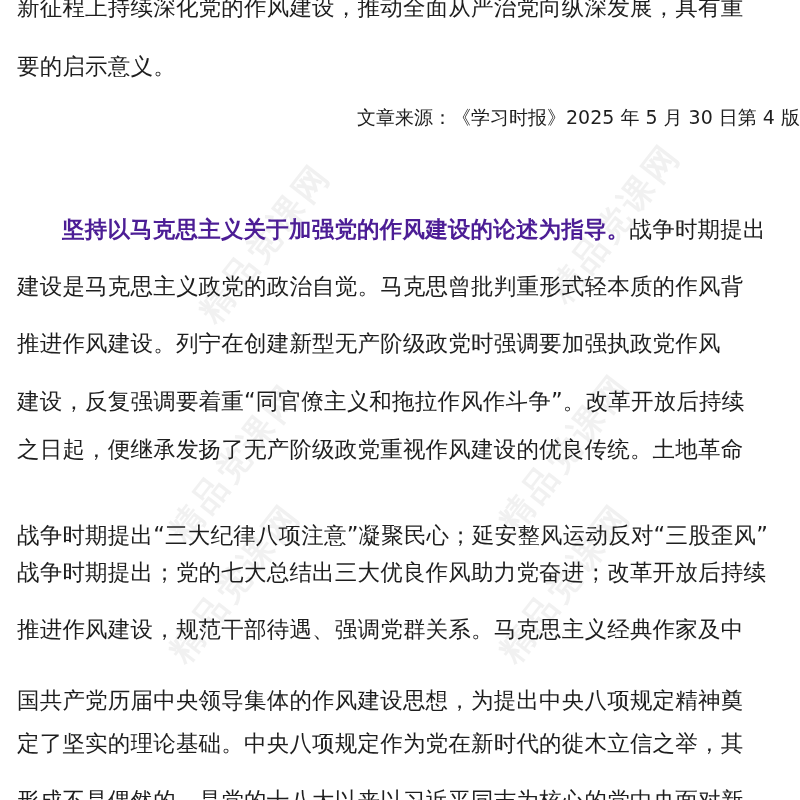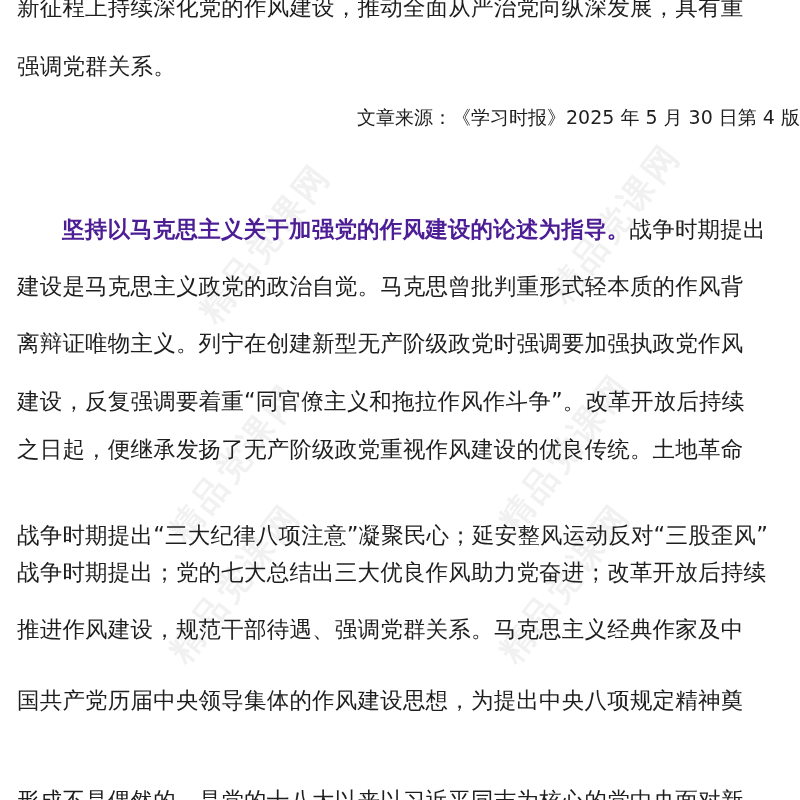--- a/index.html
+++ b/index.html
@@ -31,29 +31,30 @@
 <div class="page">
 
   <div class="watermark" style="left:170px; top:220px;">精品党课网</div>
   <div class="watermark" style="left:520px; top:200px;">精品党课网</div>
   <div class="watermark" style="left:140px; top:440px;">精品党课网</div>
   <div class="watermark" style="left:470px; top:430px;">精品党课网</div>
   <div class="watermark" style="left:140px; top:560px;">精品党课网</div>
   <div class="watermark" style="left:470px; top:560px;">精品党课网</div>
 
   <div class="line" style="top:-8px;">新征程上持续深化党的作风建设，推动全面从严治党向纵深发展，具有重</div>
-  <div class="line" style="top:51px;">强调党群关系。</div>
+  <div class="line" style="top:51px;">要的启示意义。</div>
 
   <div class="center-line" style="top:103px;">文章来源：《学习时报》2025 年 5 月 30 日第 4 版</div>
 
   <div class="line" style="top:214px; left:62px; width:730px;">
     <span class="heading">坚持以马克思主义关于加强党的作风建设的论述为指导。</span><span>战争时期提出</span>
   </div>
   <div class="line" style="top:271px;">建设是马克思主义政党的政治自觉。马克思曾批判重形式轻本质的作风背</div>
-  <div class="line" style="top:328px;">离辩证唯物主义。列宁在创建新型无产阶级政党时强调要加强执政党作风</div>
+  <div class="line" style="top:328px;">推进作风建设。列宁在创建新型无产阶级政党时强调要加强执政党作风</div>
   <div class="line" style="top:386px;">建设，反复强调要着重“同官僚主义和拖拉作风作斗争”。改革开放后持续</div>
   <div class="line" style="top:434px;">之日起，便继承发扬了无产阶级政党重视作风建设的优良传统。土地革命</div>
   <div class="line" style="top:520px;">战争时期提出“三大纪律八项注意”凝聚民心；延安整风运动反对“三股歪风”</div>
   <div class="line" style="top:557px;">战争时期提出；党的七大总结出三大优良作风助力党奋进；改革开放后持续</div>
   <div class="line" style="top:614px;">推进作风建设，规范干部待遇、强调党群关系。马克思主义经典作家及中</div>
   <div class="line" style="top:685px;">国共产党历届中央领导集体的作风建设思想，为提出中央八项规定精神奠</div>
+  <div class="line" style="top:728px;">定了坚实的理论基础。中央八项规定作为党在新时代的徙木立信之举，其</div>
   <div class="line" style="top:785px;">形成不是偶然的，是党的十八大以来以习近平同志为核心的党中央面对新</div>
 </div>
 
 </body></html>

